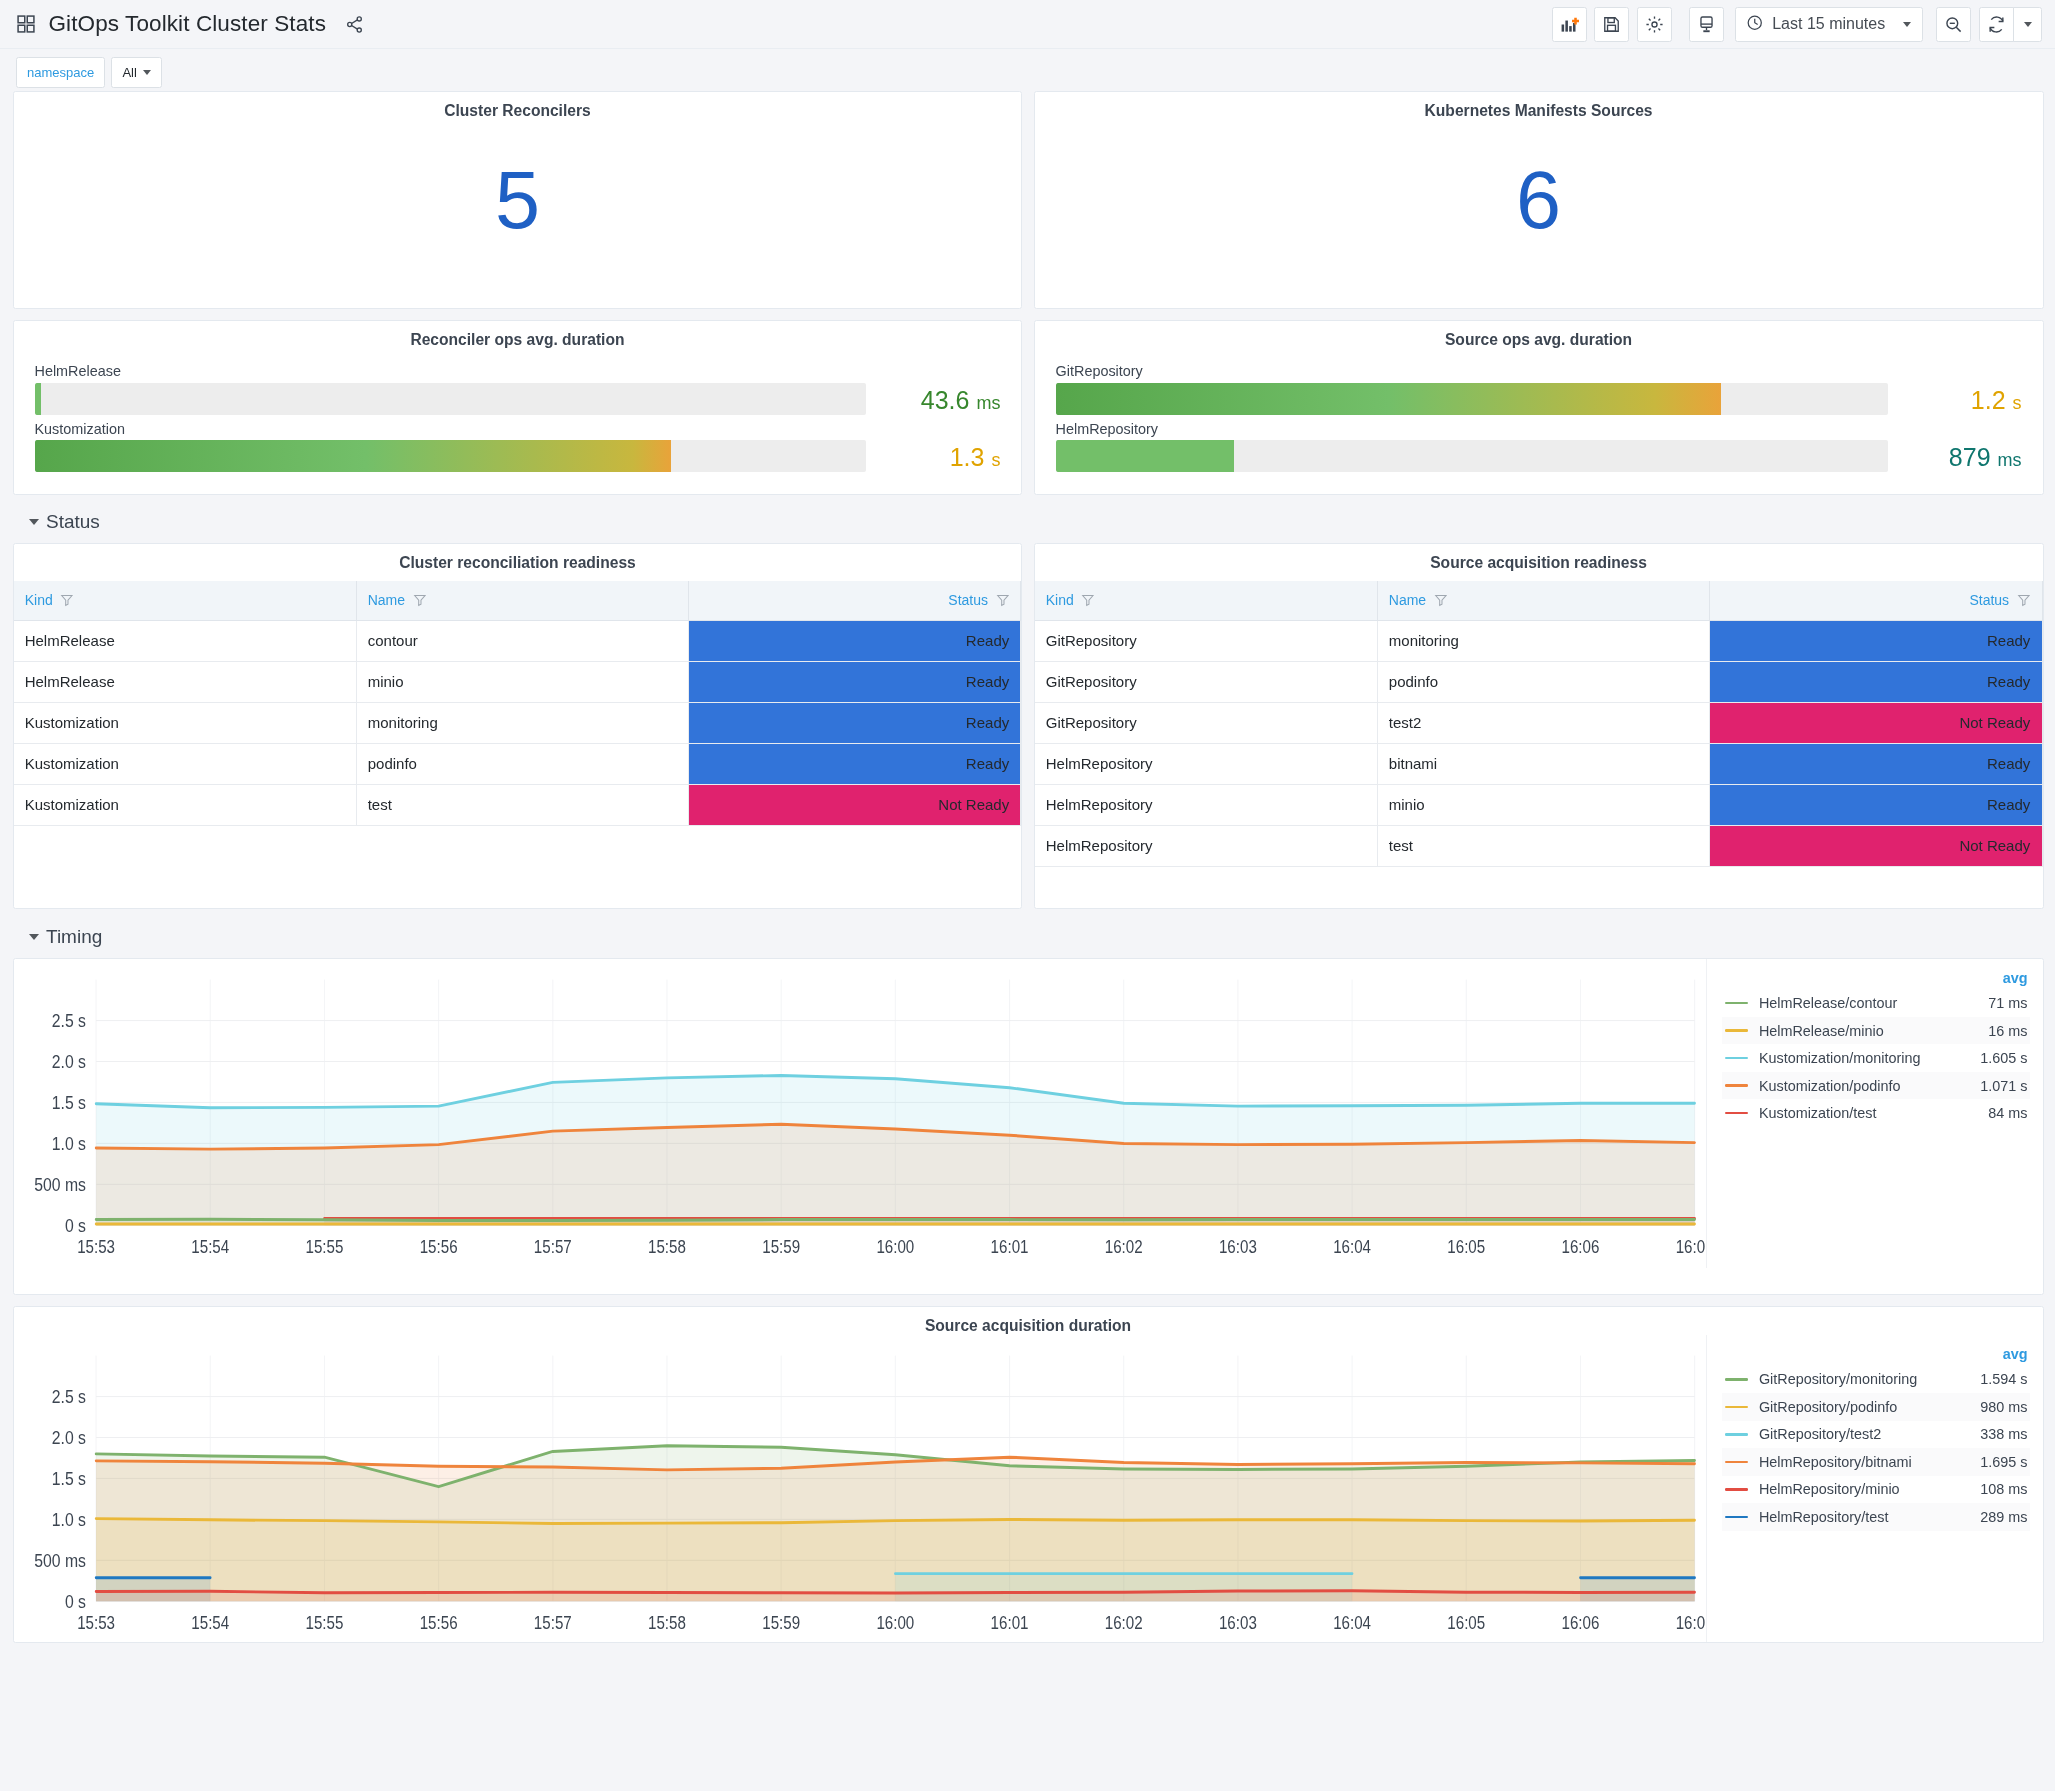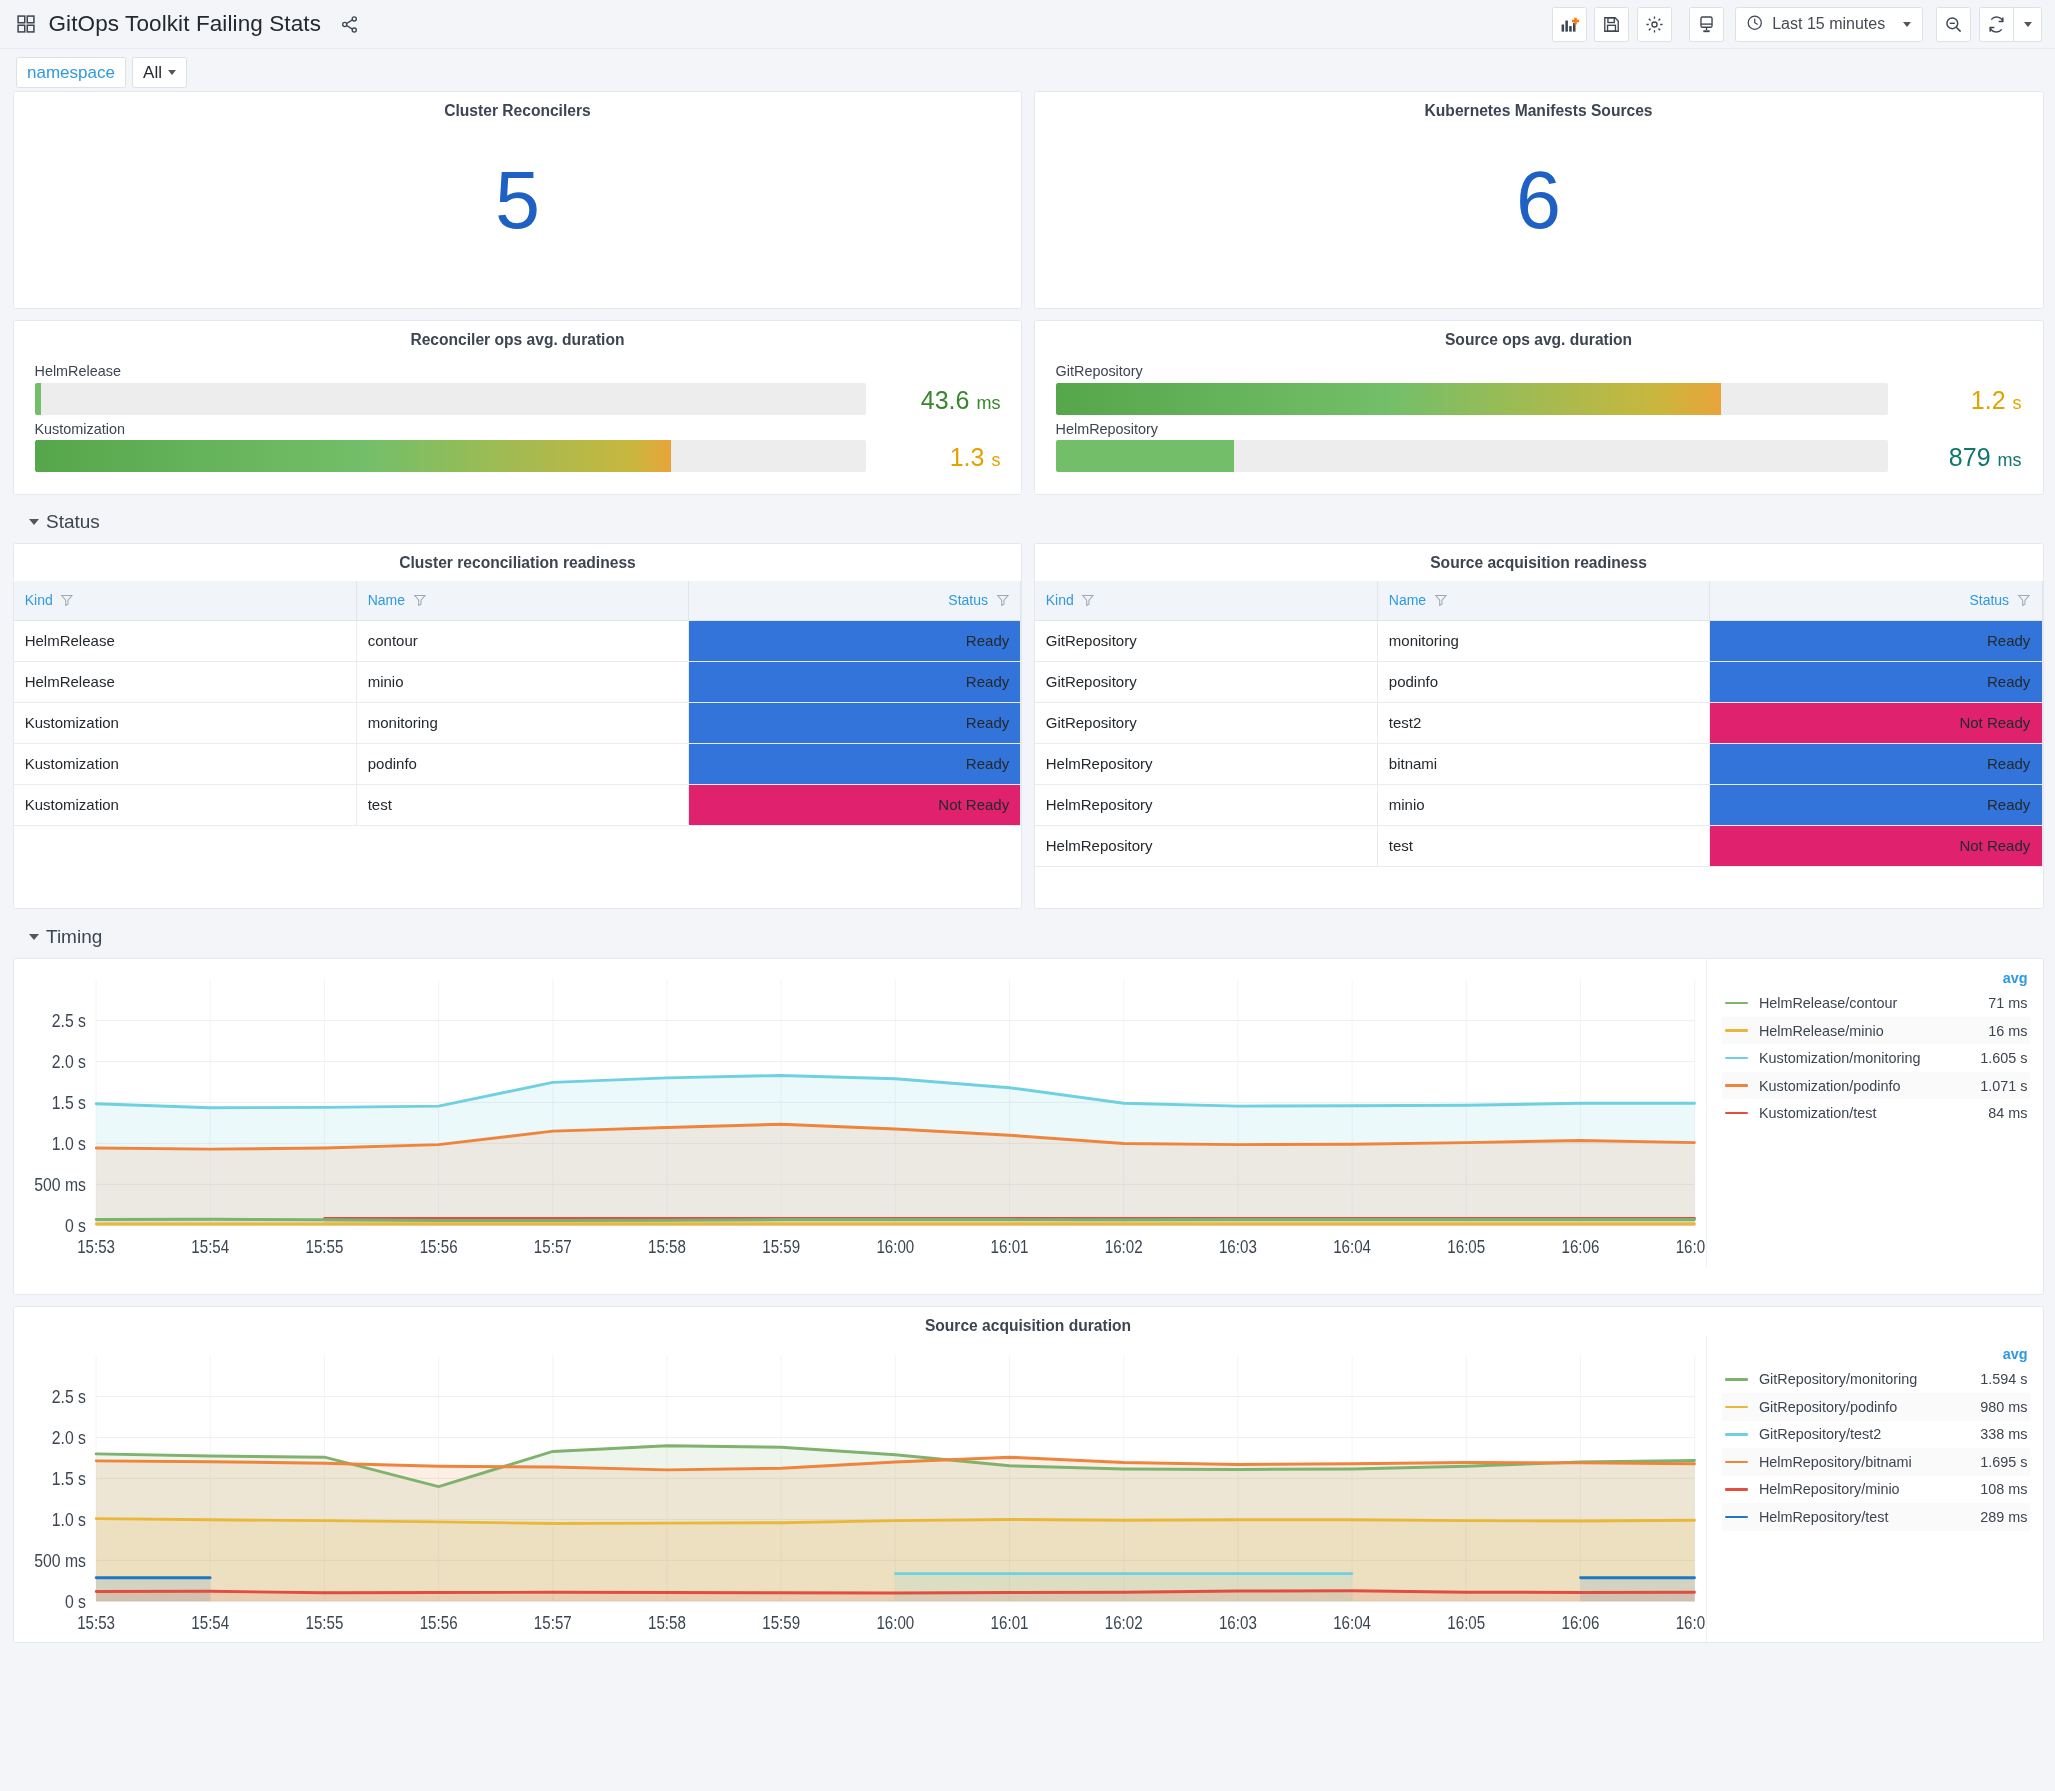--- a/index.html
+++ b/index.html
@@ -44,21 +44,21 @@
     background:#FFF; border:0.6px solid #DCE1E6; border-radius:2.5px;
     margin-left: 11px; padding: 0 11.2px 0 10px; cursor:pointer;
   }
   .timepicker .tp-label { font-size: 16px; color: #464C54; white-space: nowrap; }
 
   
   .varbar { height: 42px; display:flex; align-items:center; padding: 5px 16px 0 16px; gap: 6.2px; }
   .var-pill {
     height: 31px; display:flex; align-items:center; padding: 0 10px;
     background:#FFF; border:0.6px solid #DCE1E6; border-radius:2.5px;
-    font-size: 17px; color:#2E9AE0; cursor:pointer; white-space:nowrap;
+    font-size: 13px; color:#2E9AE0; cursor:pointer; white-space:nowrap;
   }
   .var-pill.value { color:#24292E; gap:6.2px; }
   .caret { width:0;height:0;border-left:4.4px solid transparent;border-right:4.4px solid transparent;border-top:5px solid #52575C; }
 
   
   .grid { padding: 0 12.5px; }
   .row { display:flex; gap: 11.2px; margin-bottom: 11.2px; }
   .panel {
     background:#FFFFFF;
     border:0.6px solid #E4E9EF;
@@ -149,21 +149,21 @@
 <div class="topbar">
   <div class="brand">
     <span class="dash-icon">
       <svg viewBox="0 0 24 24" width="20" height="20" fill="none" stroke="#3C4551" stroke-width="1.8">
         <rect x="2.5" y="2.5" width="8" height="8"></rect>
           <rect x="13.5" y="2.5" width="8" height="8"></rect>
         <rect x="2.5" y="13.5" width="8" height="8"></rect>
           <rect x="13.5" y="13.5" width="8" height="8"></rect>
       </svg>
     </span>
-    <span class="dash-title">GitOps Toolkit Failing Stats</span>
+    <span class="dash-title">GitOps Toolkit Cluster Stats</span>
     <span class="share-icon">
       <svg viewBox="0 0 24 24" width="19" height="19" fill="none" stroke="#3C4551" stroke-width="1.7">
         <circle cx="18" cy="5" r="2.6"></circle>
           <circle cx="6" cy="12" r="2.6"></circle>
           <circle cx="18" cy="19" r="2.6"></circle>
         <line x1="8.3" y1="10.8" x2="15.7" y2="6.2"></line>
           <line x1="8.3" y1="13.2" x2="15.7" y2="17.8"></line>
       </svg>
     </span>
   </div>

